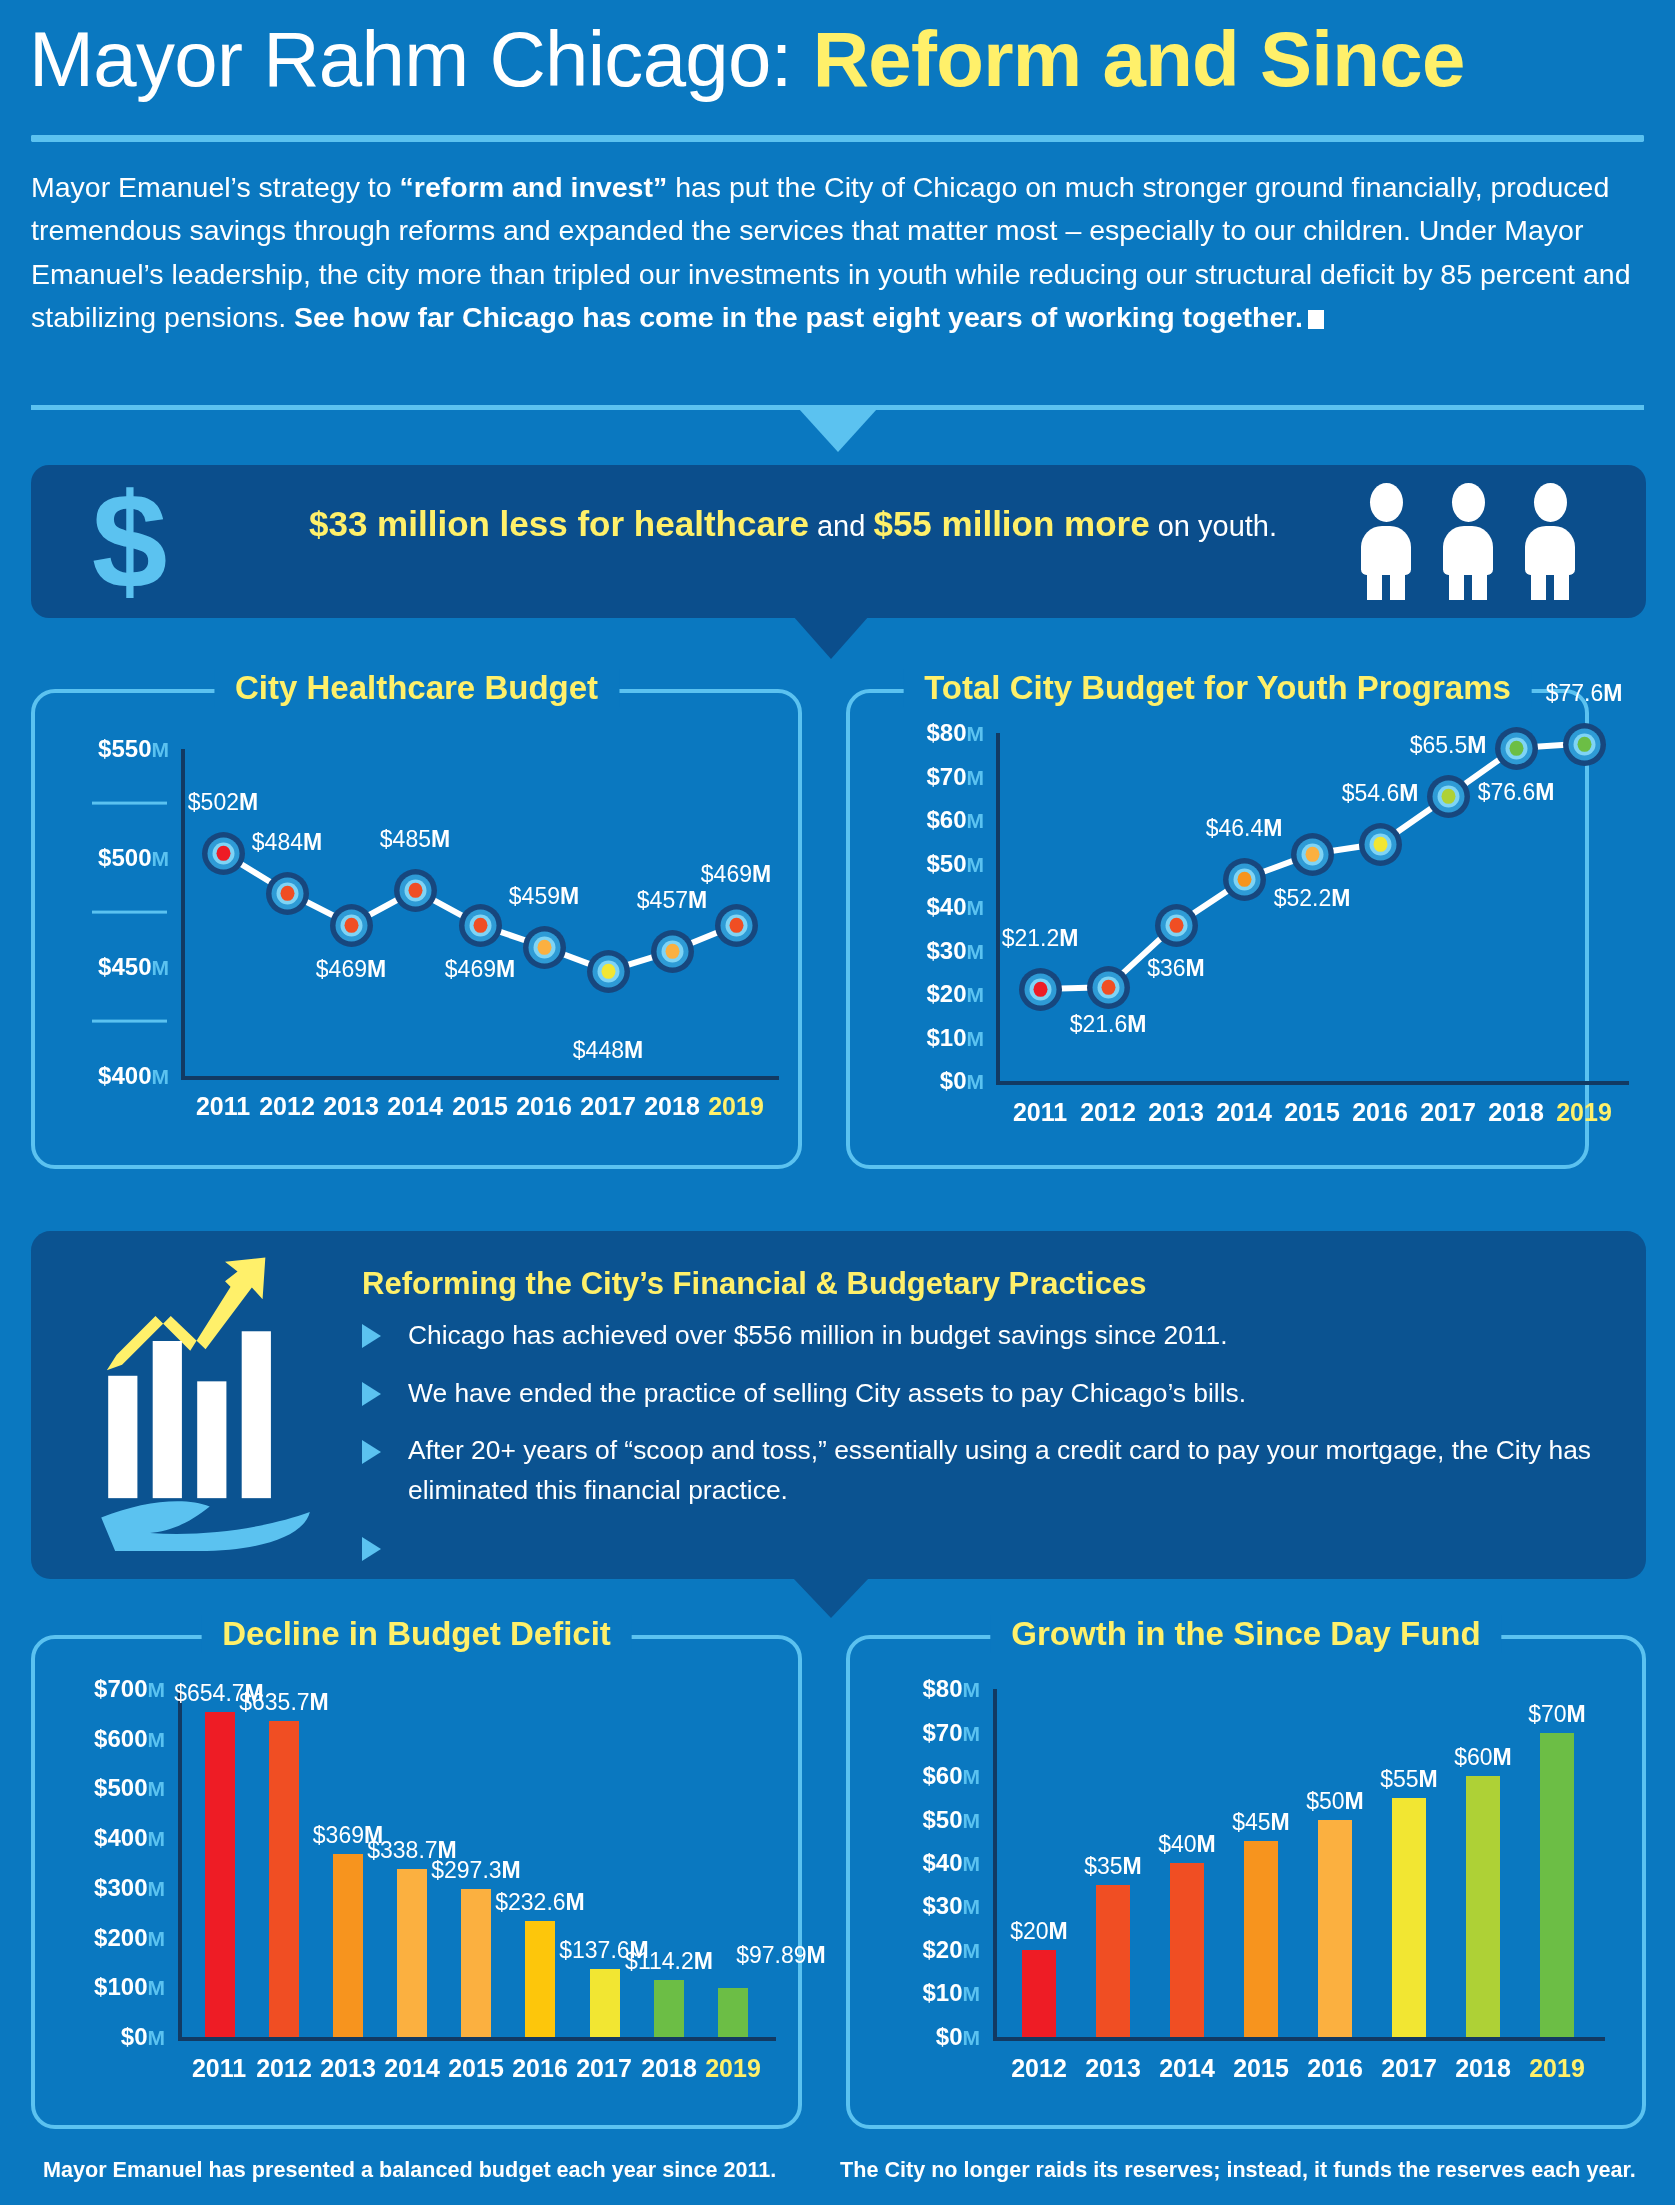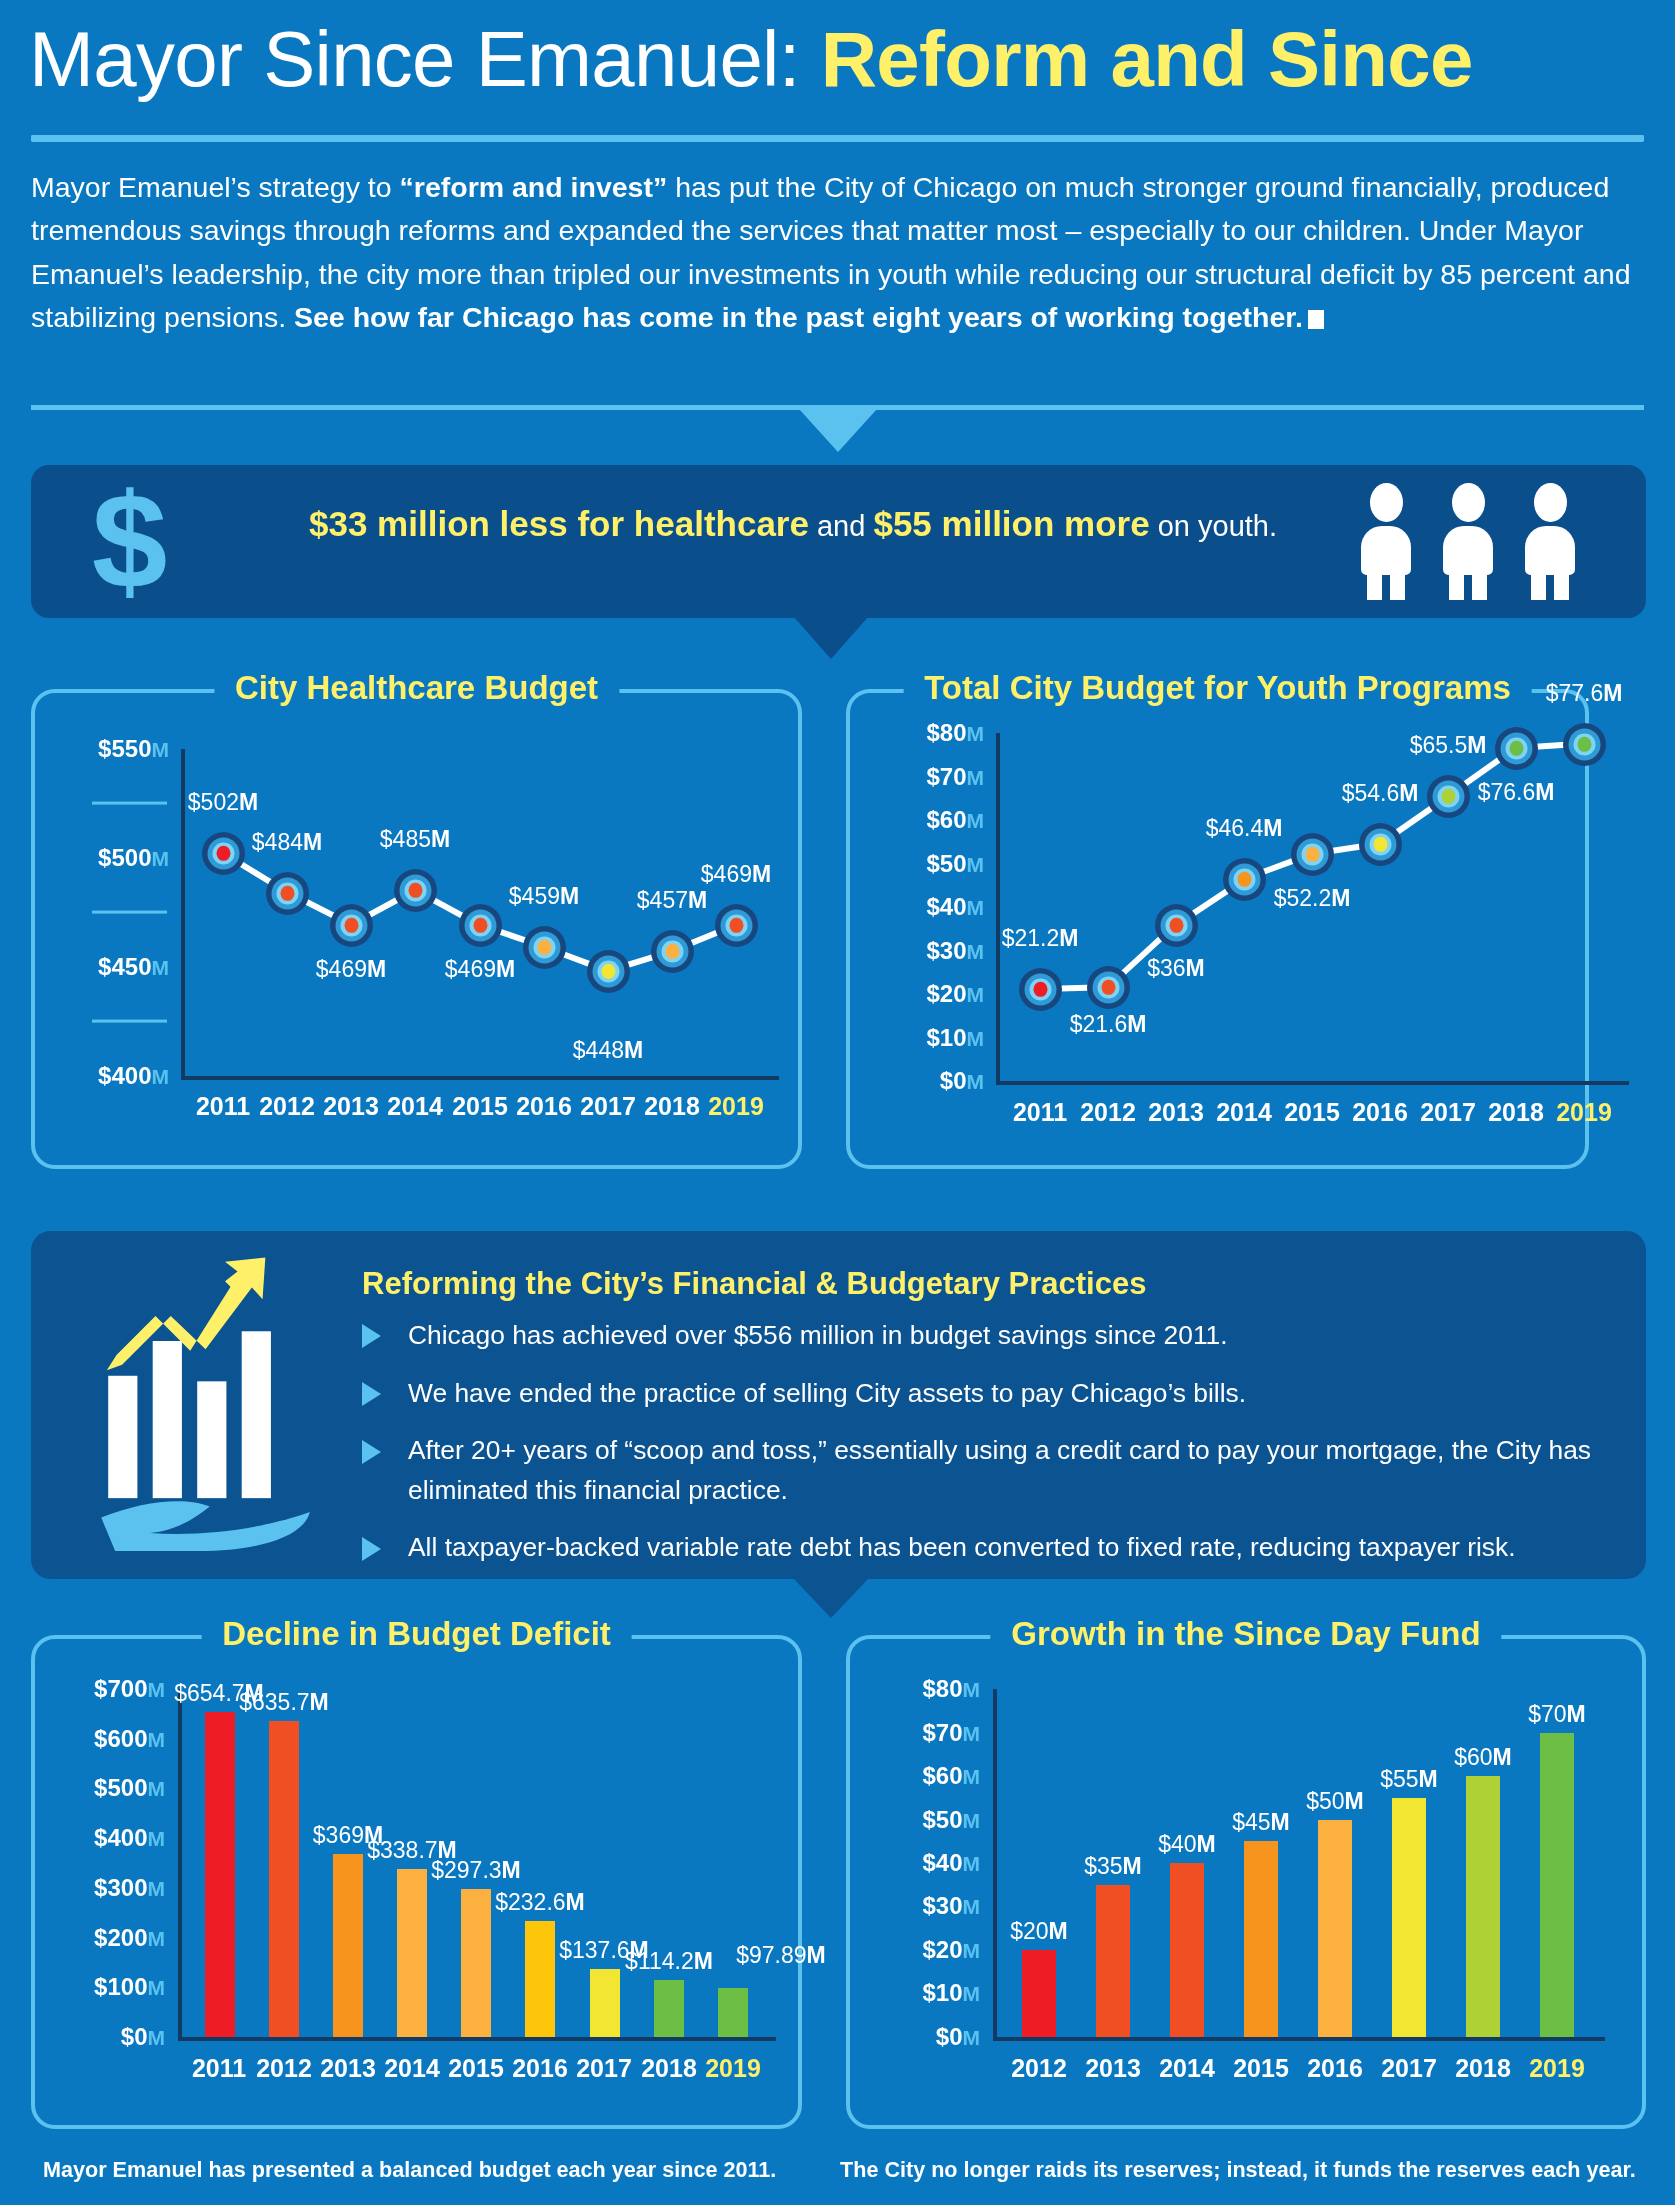--- a/index.html
+++ b/index.html
@@ -142,21 +142,21 @@
     white-space: nowrap;
   }
 </style>
 </head>
 <body>
 
 <div class="page">
 
   <div class="header">
     <div class="title">
-      <span>Mayor Since Emanuel: </span><span class="accent">Reform and Since</span>
+      <span>Mayor Rahm Chicago: </span><span class="accent">Reform and Since</span>
     </div>
   </div>
   <div class="rule-top"></div>
 
   <div class="intro">
     <span>Mayor Emanuel’s strategy to </span><b>“reform and invest”</b><span> has put the City of Chicago on much stronger ground financially, produced tremendous savings through reforms and expanded the services that matter most – especially to our children. Under Mayor Emanuel’s leadership, the city more than tripled our investments in youth while reducing our structural deficit by 85 percent and stabilizing pensions. </span><b>See how far Chicago has come in the past eight years of working together.</b><span class="sq"></span>
   </div>
 
   <div class="rule-bot"></div>
   <div class="caret-a"></div>
@@ -466,21 +466,21 @@
       <rect x="74" y="128" width="42" height="226" fill="#FFFFFF"></rect>
       <rect x="138" y="186" width="42" height="168" fill="#FFFFFF"></rect>
       <rect x="202" y="114" width="42" height="240" fill="#FFFFFF"></rect>
       <path d="M0 382 C 60 358, 120 352, 156 366 C 124 392, 96 402, 70 404 C 150 410, 240 396, 300 374 C 292 408, 230 430, 140 430 L 20 430 Z" fill="#5BC2F0"></path>
     </svg>
     <div class="reform-head">Reforming the City’s Financial &amp; Budgetary Practices</div>
     <div class="rlist" id="reform-list">
         <div class="ritem"><span class="tri"></span><span>Chicago has achieved over $556 million in budget savings since 2011.</span></div>
         <div class="ritem"><span class="tri"></span><span>We have ended the practice of selling City assets to pay Chicago’s bills.</span></div>
         <div class="ritem"><span class="tri"></span><span>After 20+ years of “scoop and toss,” essentially using a credit card to pay your mortgage, the City has eliminated this financial practice.</span></div>
-        <div class="ritem"><span class="tri"></span><span>All taxpayer-backed variable rate debt has been converted to fixed rate, reducing taxpayer risk.</span></div>
+        <div class="ritem"><span class="tri"></span></div>
       </div>
   </div>
   <div class="reform-caret"></div>
 
   <div class="foot" style="left:43px; top:2157px;">Mayor Emanuel has presented a balanced budget each year since 2011.</div>
   <div class="foot" style="left:840px; top:2157px;">The City no longer raids its reserves; instead, it funds the reserves each year.</div>
 
 </div>
 
 

